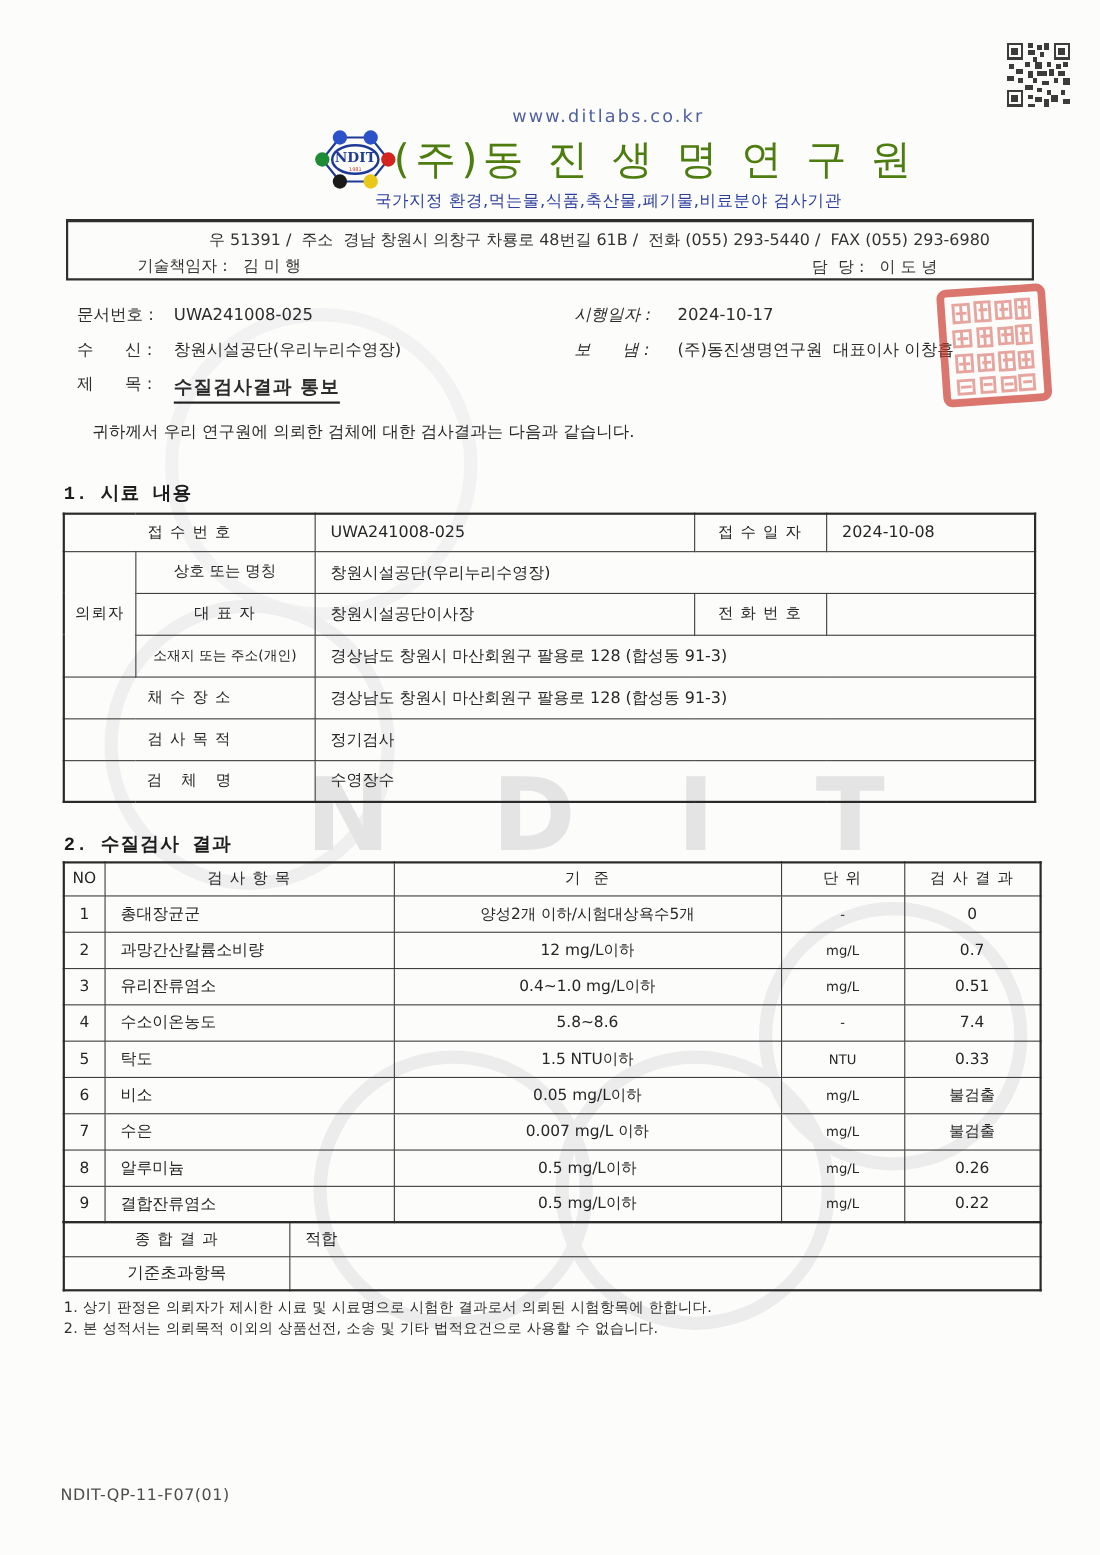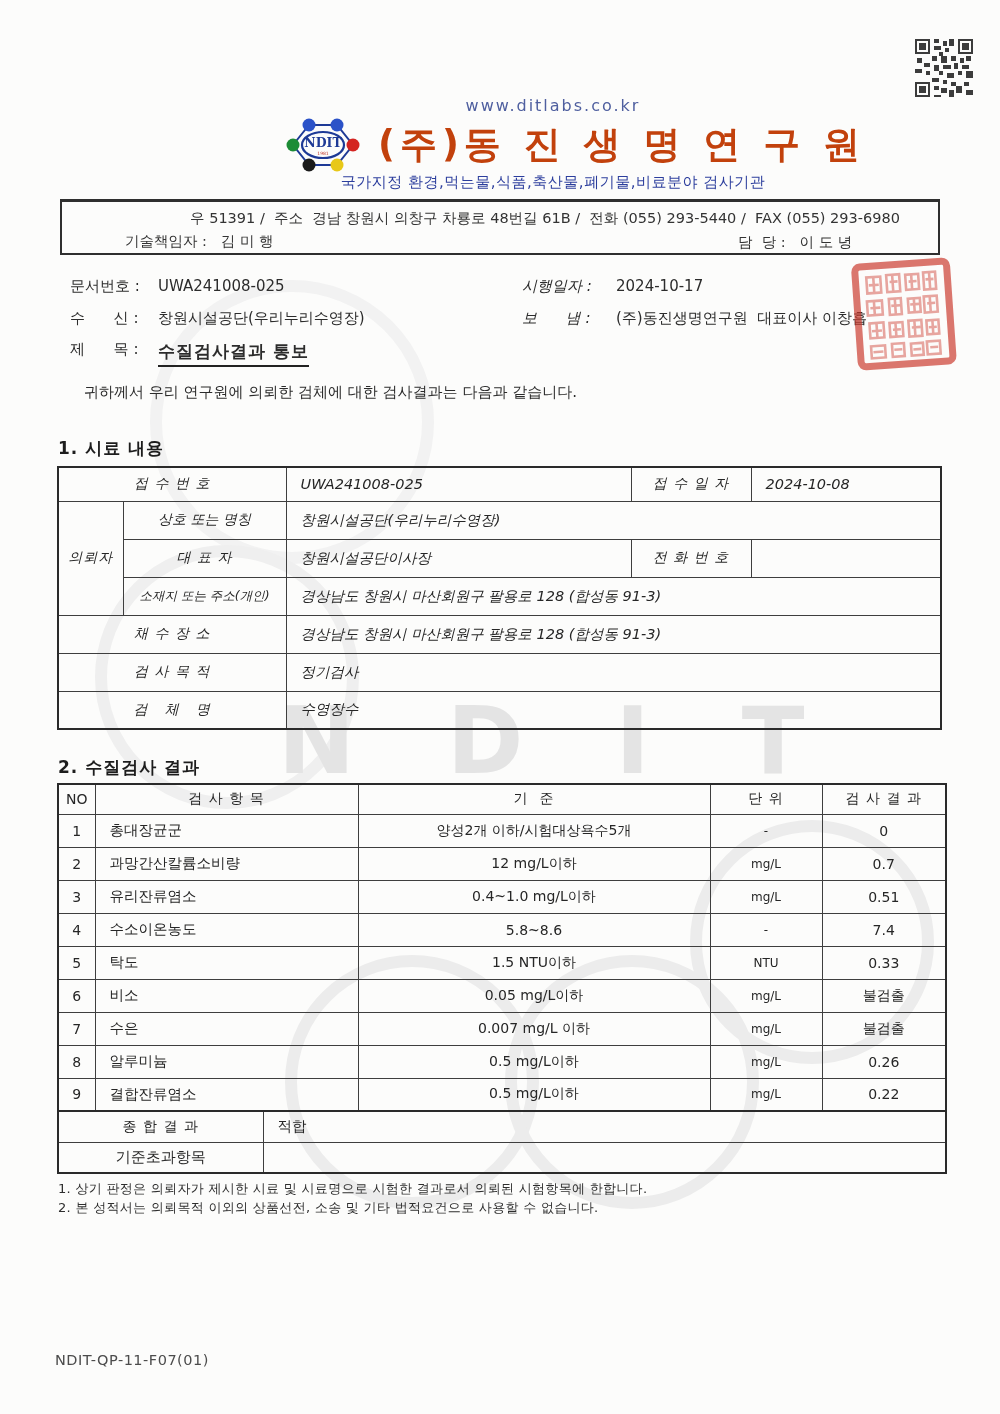--- a/index.html
+++ b/index.html
@@ -17,22 +17,22 @@
   .wm-c3{left:285px;top:955px;width:230px;height:230px;}
   .wm-c4{left:505px;top:955px;width:230px;height:230px;}
   .wm-c5{left:150px;top:280px;width:260px;height:260px;border-color:#f2f2f2;}
 
   .content{position:relative;z-index:2;}
 
   
   .url{position:absolute;left:0;top:96px;width:1106px;text-align:center;font-size:16px;
        color:#4f5f9f;letter-spacing:2px;}
   .logo{position:absolute;left:286px;top:116px;}
-  .cname{position:absolute;left:358px;top:120px;font-size:37px;font-weight:bold;color:#c2410c;
-         letter-spacing:5px;white-space:pre;margin-left:20px;}
+  .cname{position:absolute;left:358px;top:120px;font-size:37px;font-weight:normal;color:#4d7c0f;
+         letter-spacing:5px;white-space:pre;}
   .subtitle{position:absolute;left:0;top:173px;width:1106px;text-align:center;font-size:15px;
             color:#2c3e9d;letter-spacing:0.5px;}
 
   
   .addrbox{position:absolute;left:60px;top:199px;width:880px;height:56px;
            border:2px solid #2f2f2f;border-top-width:3px;box-sizing:border-box;}
   .addr1{position:absolute;left:0;top:7px;width:100%;text-align:center;font-size:14.5px;color:#333;padding-left:45px;}
   .addr2l{position:absolute;left:40px;top:30px;font-size:14.5px;color:#333;margin-left:23px;}
   .addr2r{position:absolute;left:676px;top:31px;font-size:14.5px;color:#333;}
 
@@ -43,31 +43,31 @@
   .dl2{position:absolute;left:522px;font-style:italic;}
   .dv2{position:absolute;left:616px;}
   .subject{font-weight:bold;font-size:17px;letter-spacing:1px;border-bottom:2px solid #222;
            padding-bottom:2px;}
 
   
   .stamp{position:absolute;left:853px;top:259px;z-index:1;transform:rotate(-4deg);}
 
   .intro{position:absolute;left:84px;top:383px;font-size:15px;color:#2b2b2b;}
 
-  .sec-title{position:absolute;font-size:17px;font-weight:bold;color:#1d1d1d;letter-spacing:1px;}
+  .sec-title{position:absolute;font-size:17px;font-weight:bold;color:#1d1d1d;letter-spacing:1px;font-family:Liberation Mono, monospace;}
 
   table{border-collapse:collapse;table-layout:fixed;background:transparent;}
   td{border:1.5px solid #3e3e3e;font-size:14px;color:#262626;overflow:hidden;padding:0 4px;}
   .t-outer{border:2.5px solid #2a2a2a;}
   td.lbl{text-align:center;letter-spacing:1px;}
   td.val{text-align:left;padding-left:14px;font-size:14.5px;}
   td.ctr{text-align:center;}
   td.unit{text-align:center;font-size:12px;}
   td.small{font-size:12.5px;letter-spacing:0;text-align:center;padding:0 2px;}
-  .t1{position:absolute;left:57px;top:466px;width:804px;font-style:italic;}
+  .t1{position:absolute;left:57px;top:466px;width:804px;}
   .t2{position:absolute;left:57px;top:783px;width:888px;}
   .t3{position:absolute;left:57px;top:1110px;width:888px;}
   .t3 table{border-top-width:2.5px;}
 
   .note{position:absolute;left:58px;font-size:13px;color:#2e2e2e;letter-spacing:0.3px;}
   .formcode{position:absolute;left:55px;top:1352px;font-size:14.5px;color:#4c4c4c;letter-spacing:0.5px;}
   .qr{position:absolute;left:912px;top:37px;}
 </style>
 </head>
 <body>

